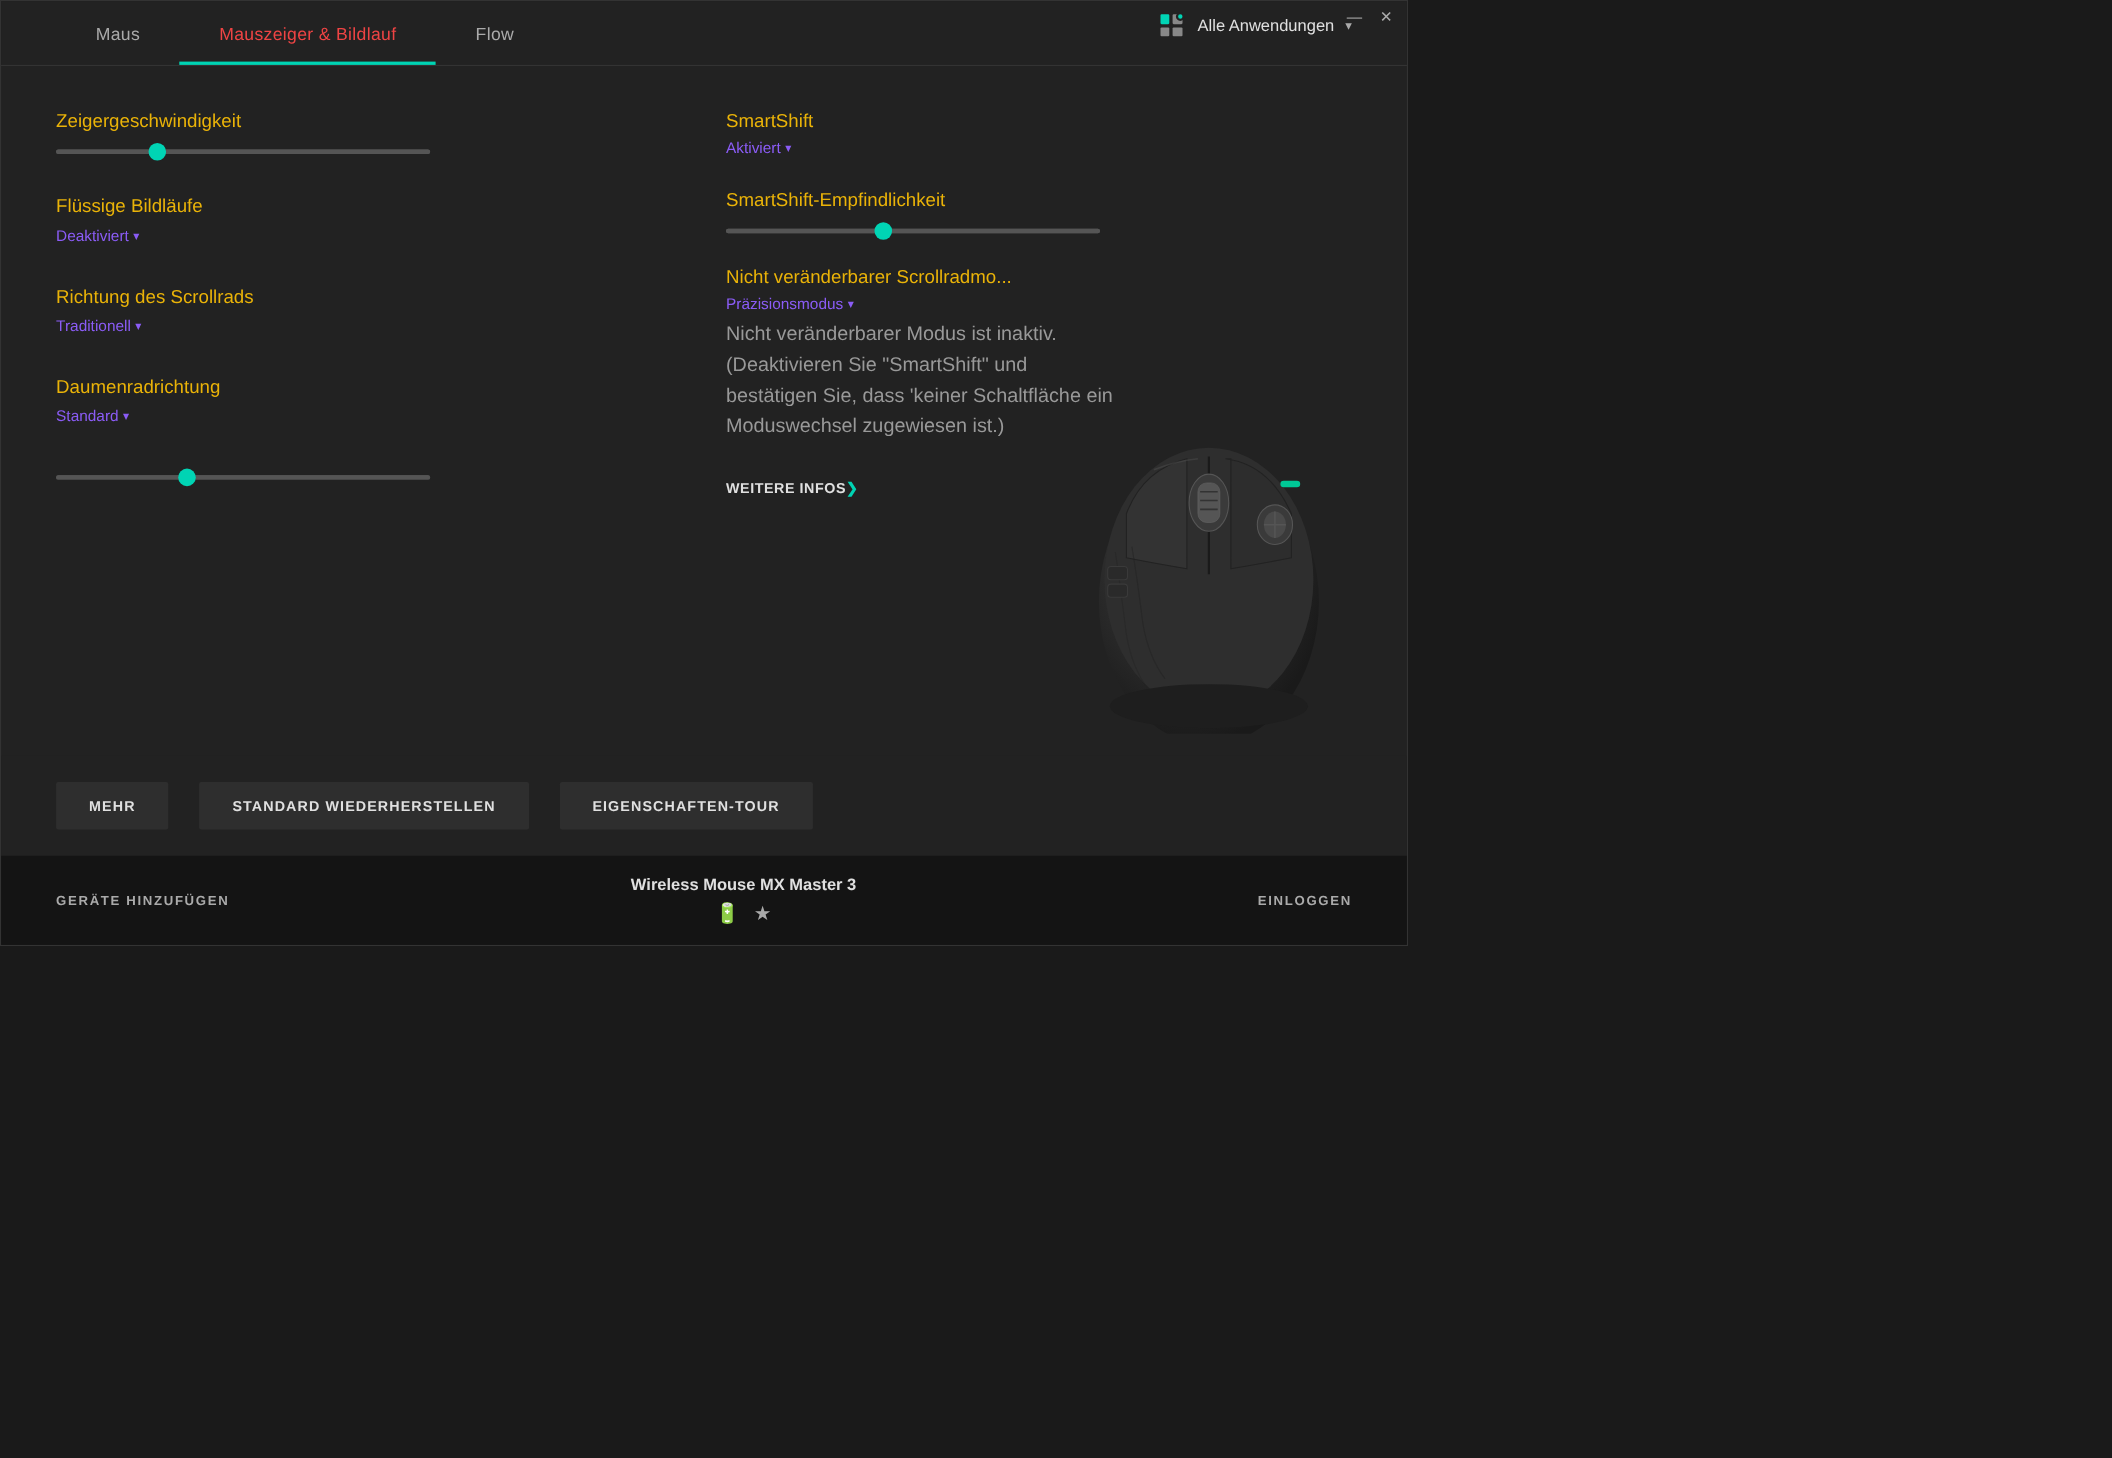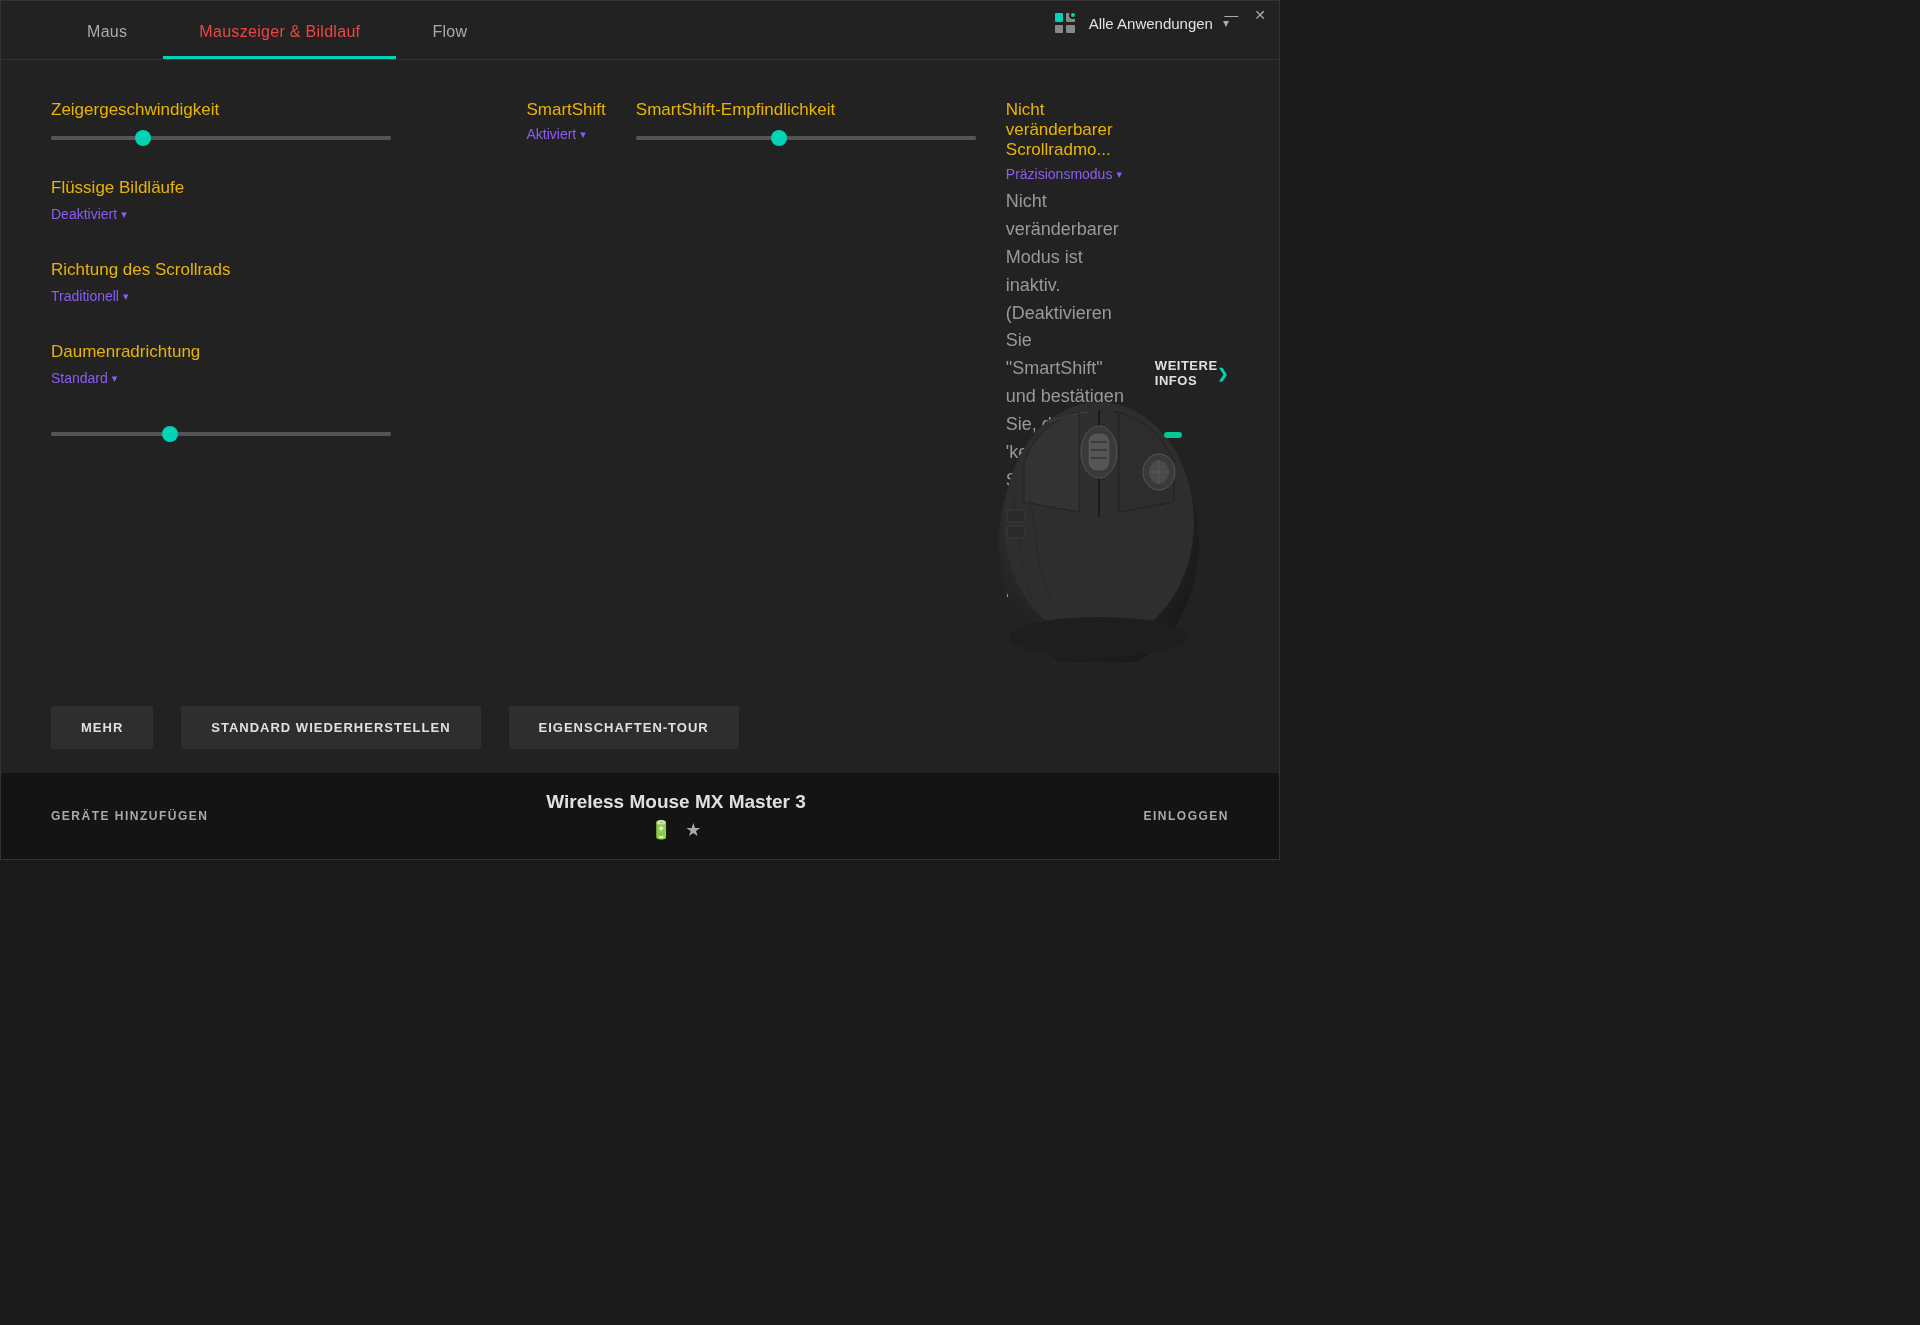--- a/index.html
+++ b/index.html
@@ -130,21 +130,21 @@
       display: flex;
       flex-direction: column;
       gap: 38px;
       padding-right: 40px;
     }
 
     
     .col-right {
       flex: 1;
       display: flex;
-      flex-direction: row;
+      flex-direction: column;
       gap: 30px;
       position: relative;
     }
 
     .setting-block {
       display: flex;
       flex-direction: column;
       gap: 8px;
     }
     .setting-label {
@@ -273,21 +273,21 @@
       cursor: pointer;
       text-transform: uppercase;
     }
     .bottom-center {
       display: flex;
       flex-direction: column;
       align-items: center;
       gap: 6px;
     }
     .device-name {
-      font-size: 19px;
+      font-size: 15px;
       font-weight: 600;
       color: #e0e0e0;
     }
     .device-icons {
       display: flex;
       gap: 12px;
       align-items: center;
     }
     .device-icon {
       font-size: 18px;

